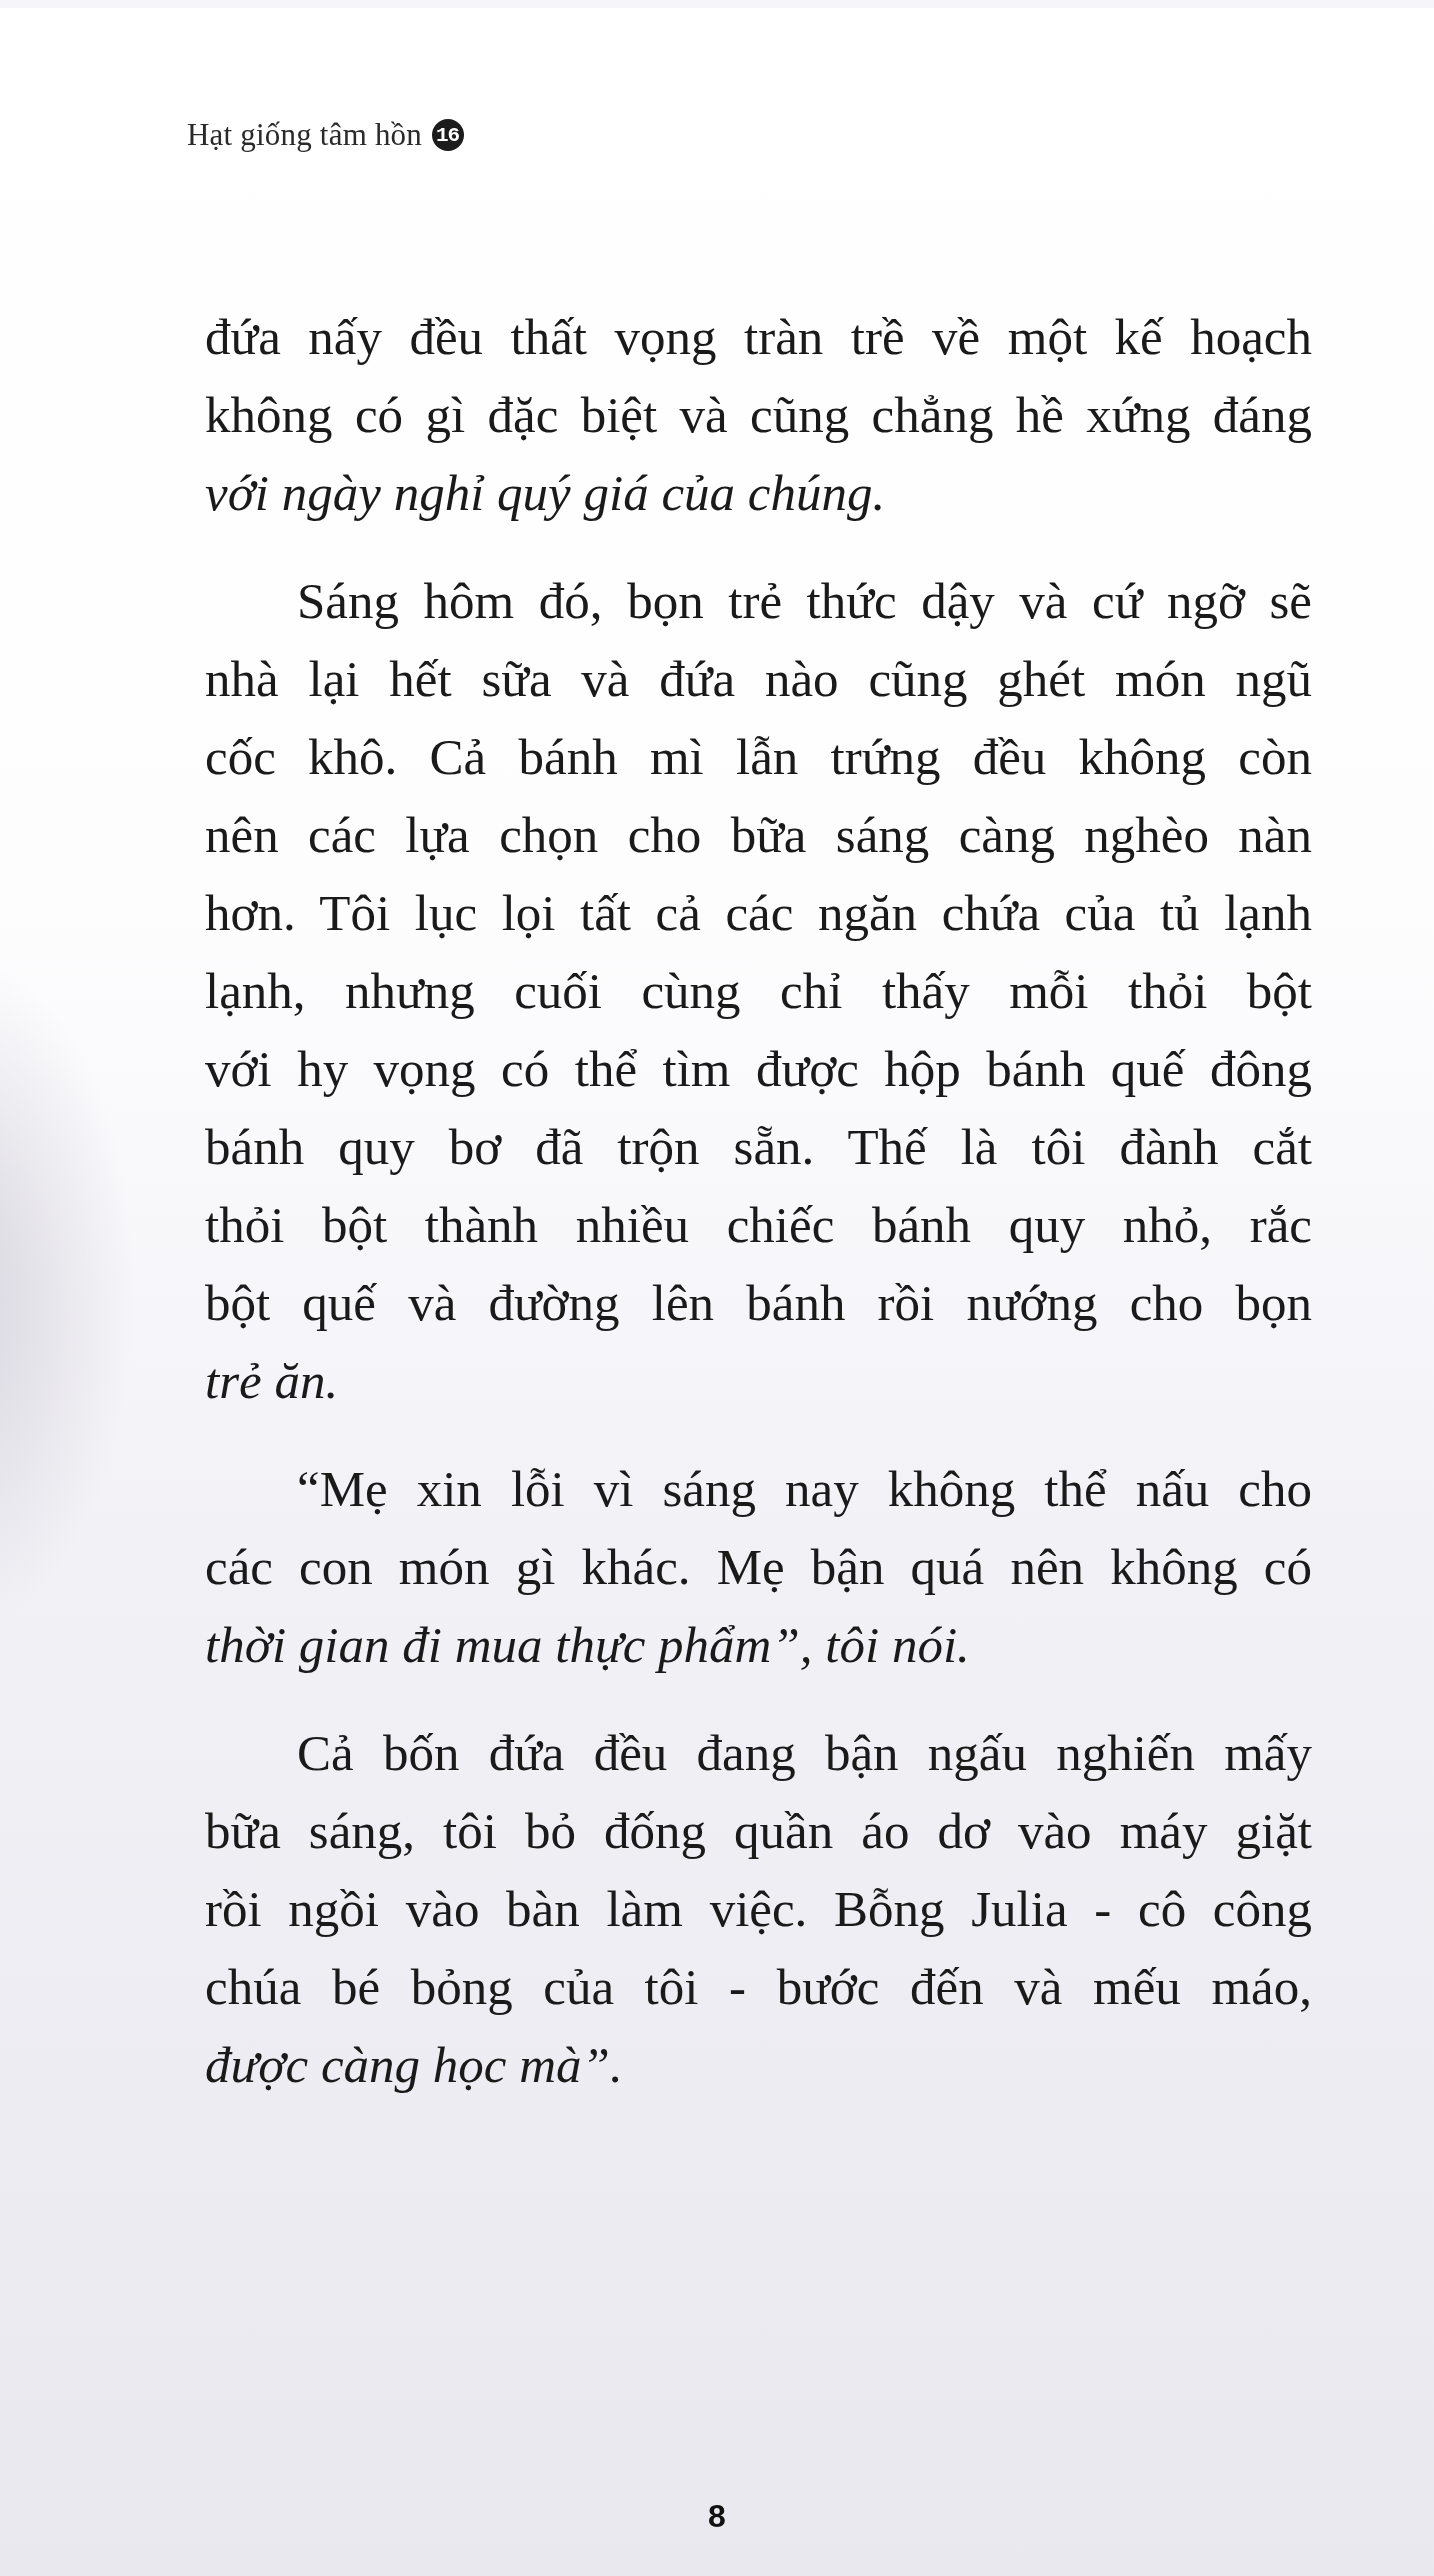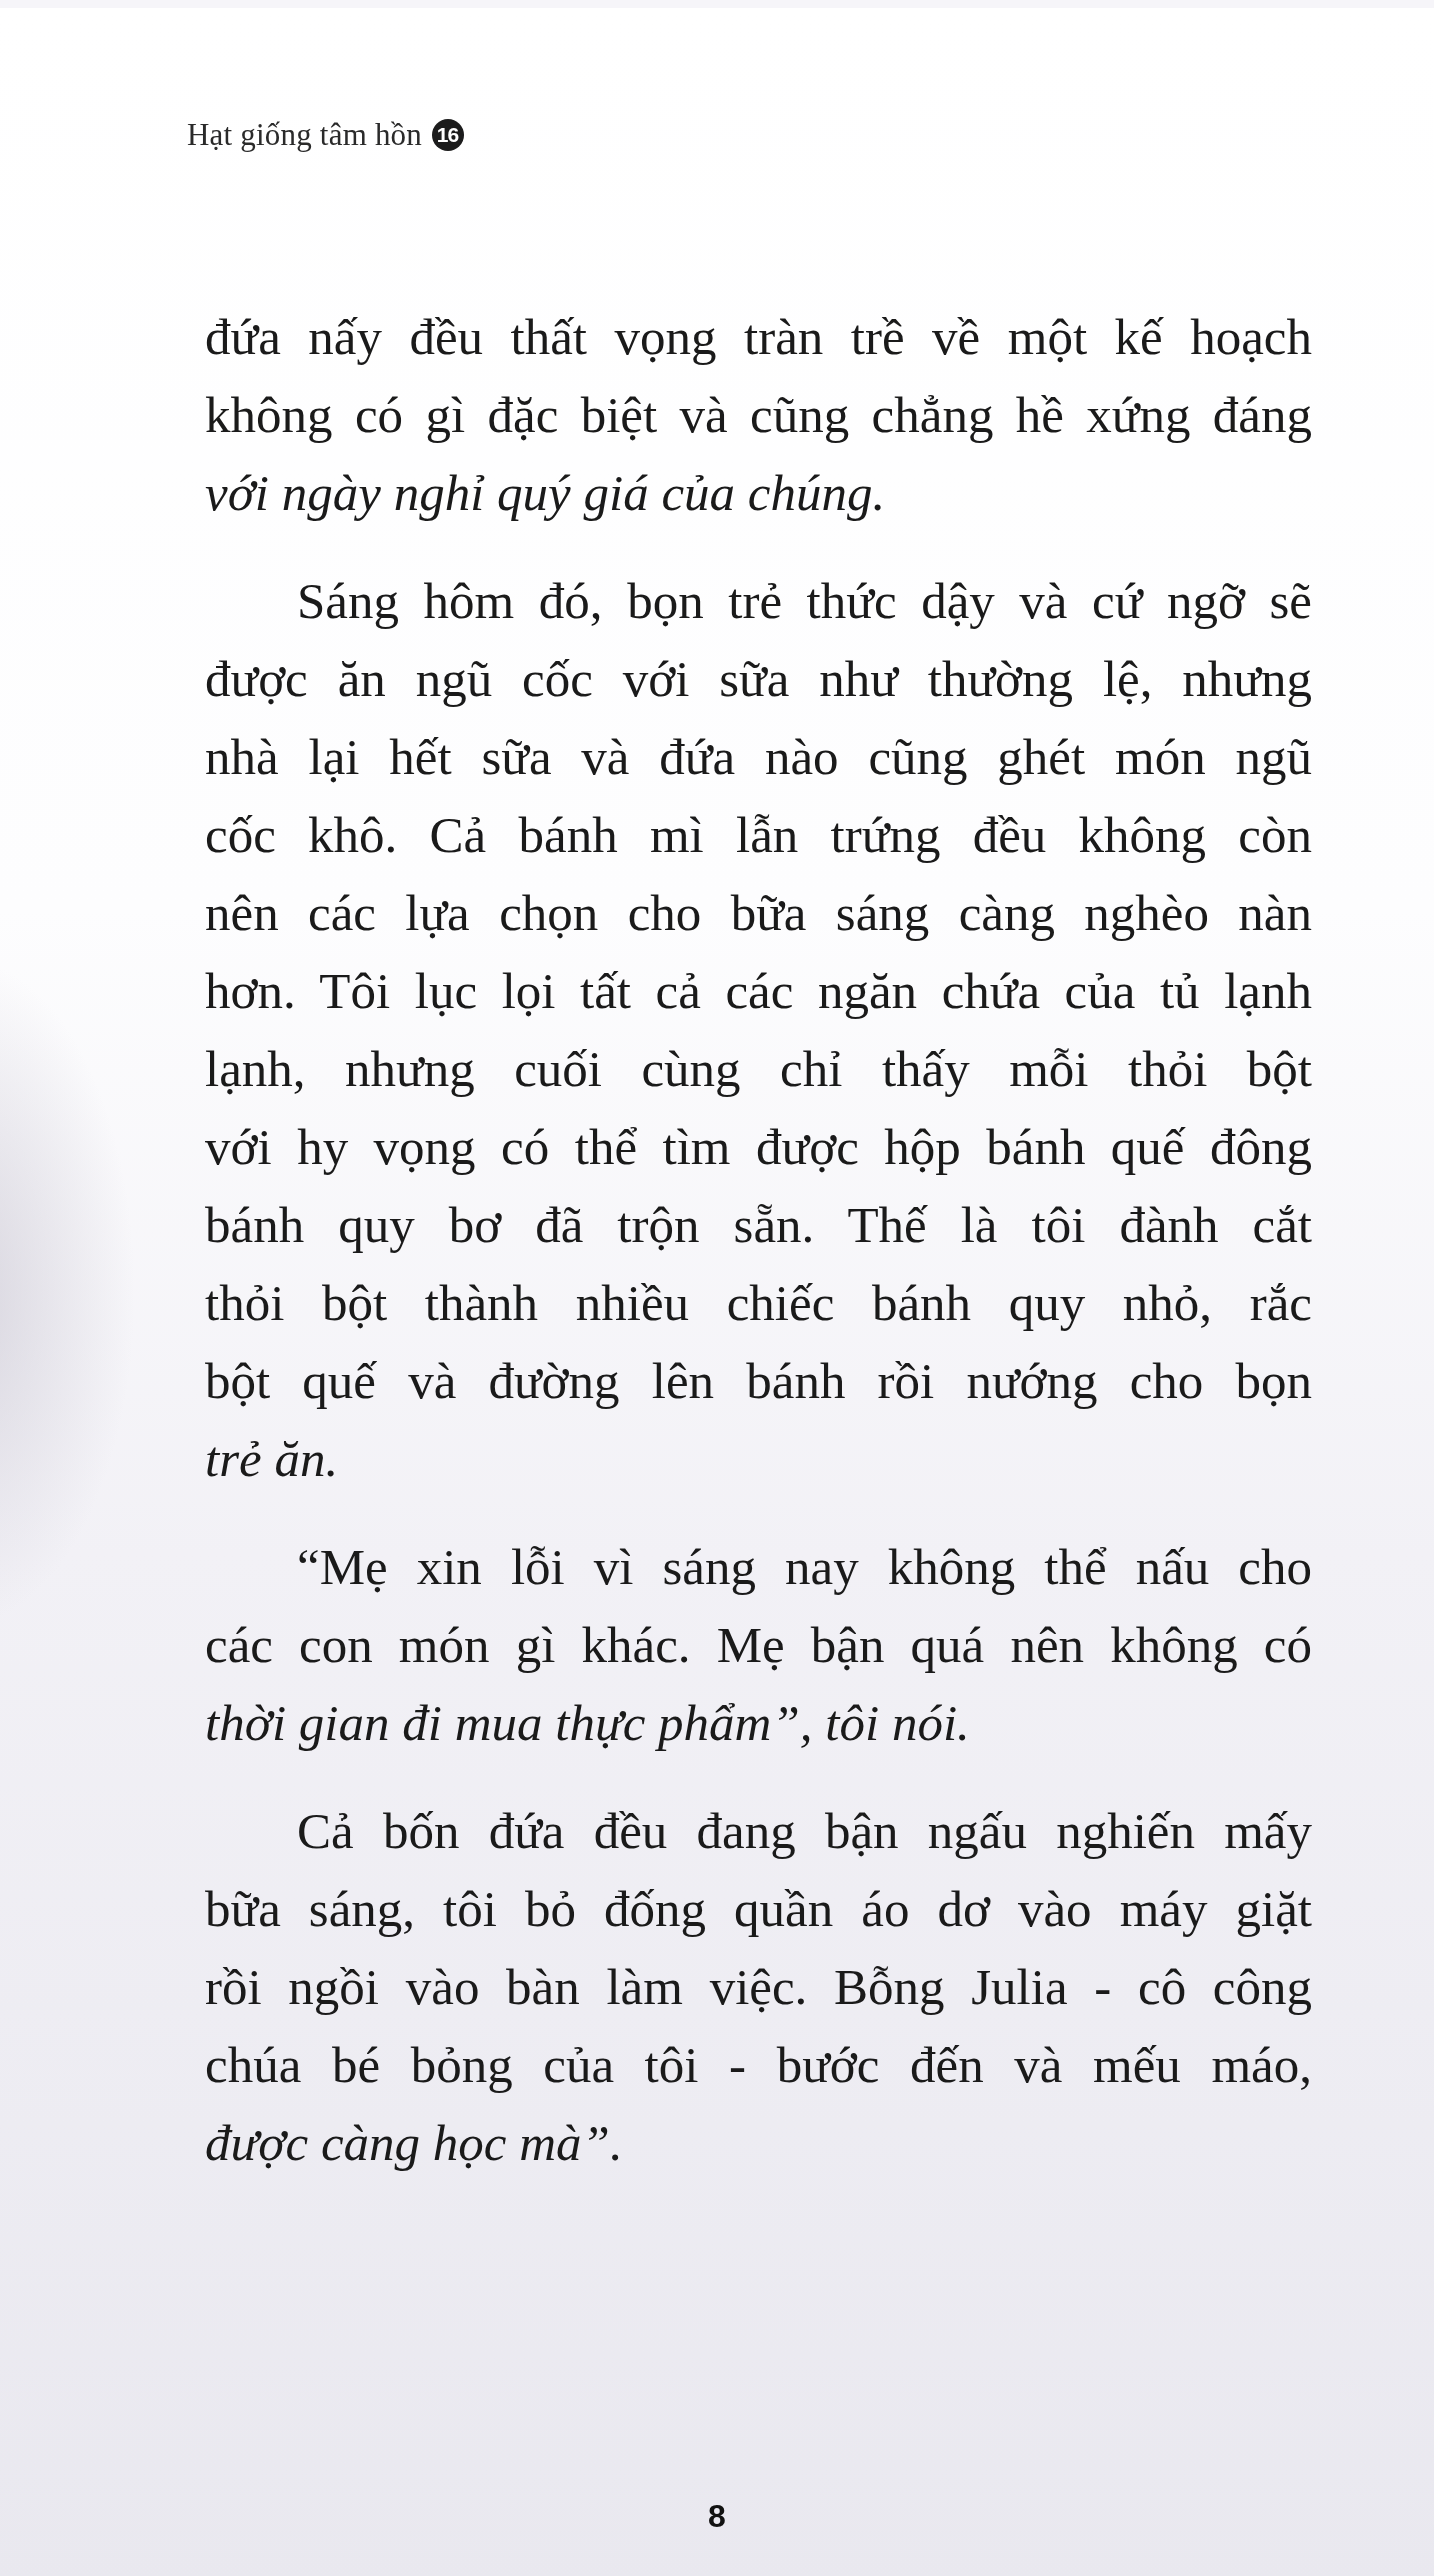--- a/index.html
+++ b/index.html
@@ -37,21 +37,21 @@
     .volume-badge {
       display: inline-flex;
       align-items: center;
       justify-content: center;
       width: 32px;
       height: 32px;
       margin-left: 9.5px;
       border-radius: 50%;
       background: #1c1c1c;
       color: #ffffff;
-      font-family: Liberation Sans, sans-serif;
+      font-family: Liberation Mono, monospace;
       font-size: 21px;
       font-weight: bold;
       letter-spacing: -1px;
     }
     .body-text {
       position: absolute;
       left: 190px;
       top: 290px;
       width: 1122px;
       font-family: "Liberation Serif", "DejaVu Serif", serif;
@@ -101,21 +101,20 @@
   <div class="body-text">
 
     <p class="para">
       <span class="line">đứa nấy đều thất vọng tràn trề về một kế hoạch</span>
       <span class="line">không có gì đặc biệt và cũng chẳng hề xứng đáng</span>
       <span class="line last">với ngày nghỉ quý giá của chúng.</span>
     </p>
 
     <p class="para">
       <span class="line indent">Sáng hôm đó, bọn trẻ thức dậy và cứ ngỡ sẽ</span>
-      <span class="line">được ăn ngũ cốc với sữa như thường lệ, nhưng</span>
       <span class="line">nhà lại hết sữa và đứa nào cũng ghét món ngũ</span>
       <span class="line">cốc khô. Cả bánh mì lẫn trứng đều không còn</span>
       <span class="line">nên các lựa chọn cho bữa sáng càng nghèo nàn</span>
       <span class="line">hơn. Tôi lục lọi tất cả các ngăn chứa của tủ lạnh</span>
       <span class="line">lạnh, nhưng cuối cùng chỉ thấy mỗi thỏi bột</span>
       <span class="line">với hy vọng có thể tìm được hộp bánh quế đông</span>
       <span class="line">bánh quy bơ đã trộn sẵn. Thế là tôi đành cắt</span>
       <span class="line">thỏi bột thành nhiều chiếc bánh quy nhỏ, rắc</span>
       <span class="line">bột quế và đường lên bánh rồi nướng cho bọn</span>
       <span class="line last">trẻ ăn.</span>

